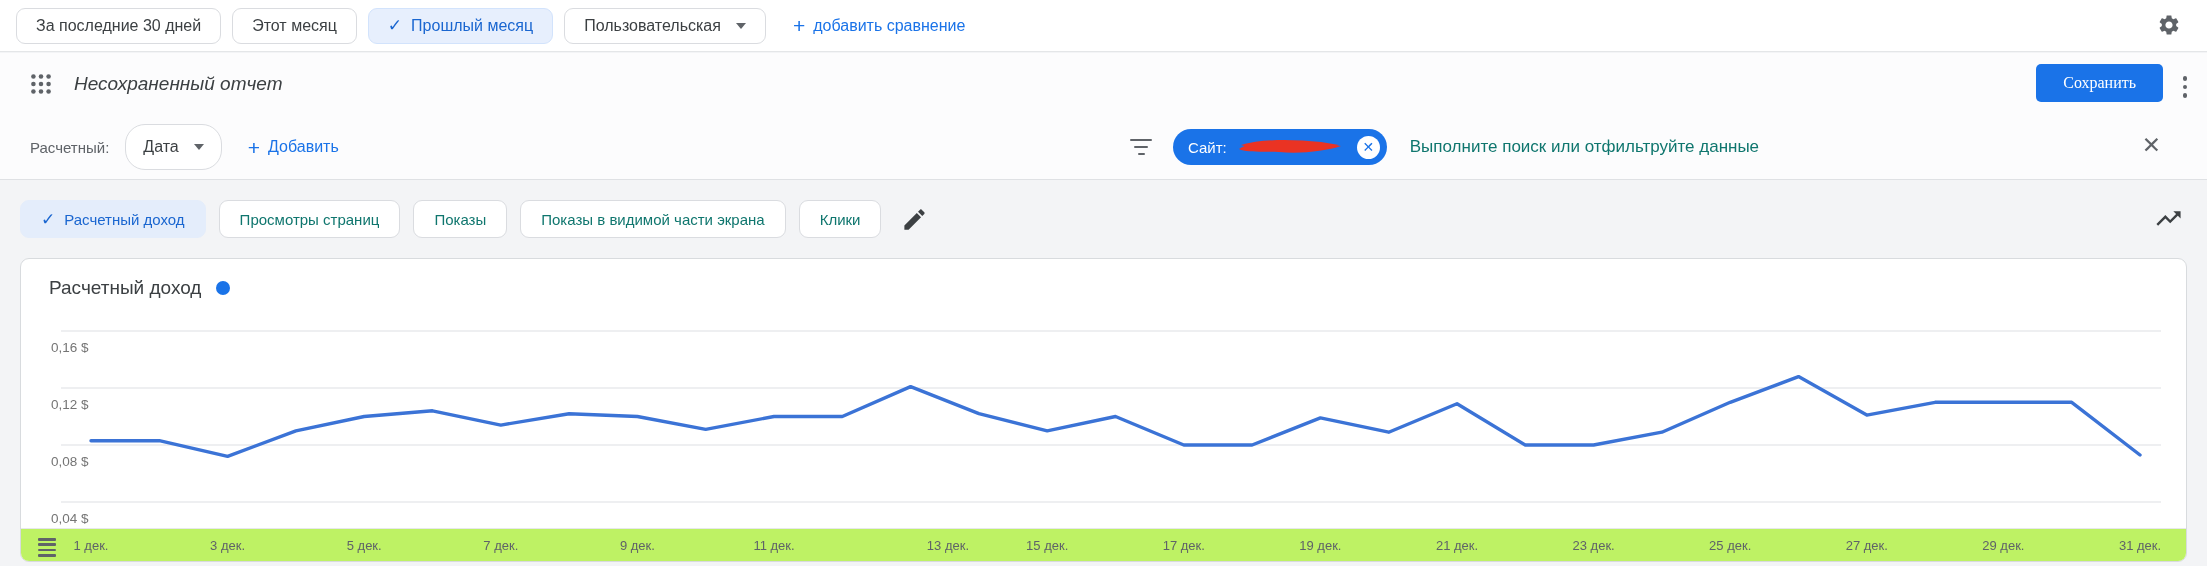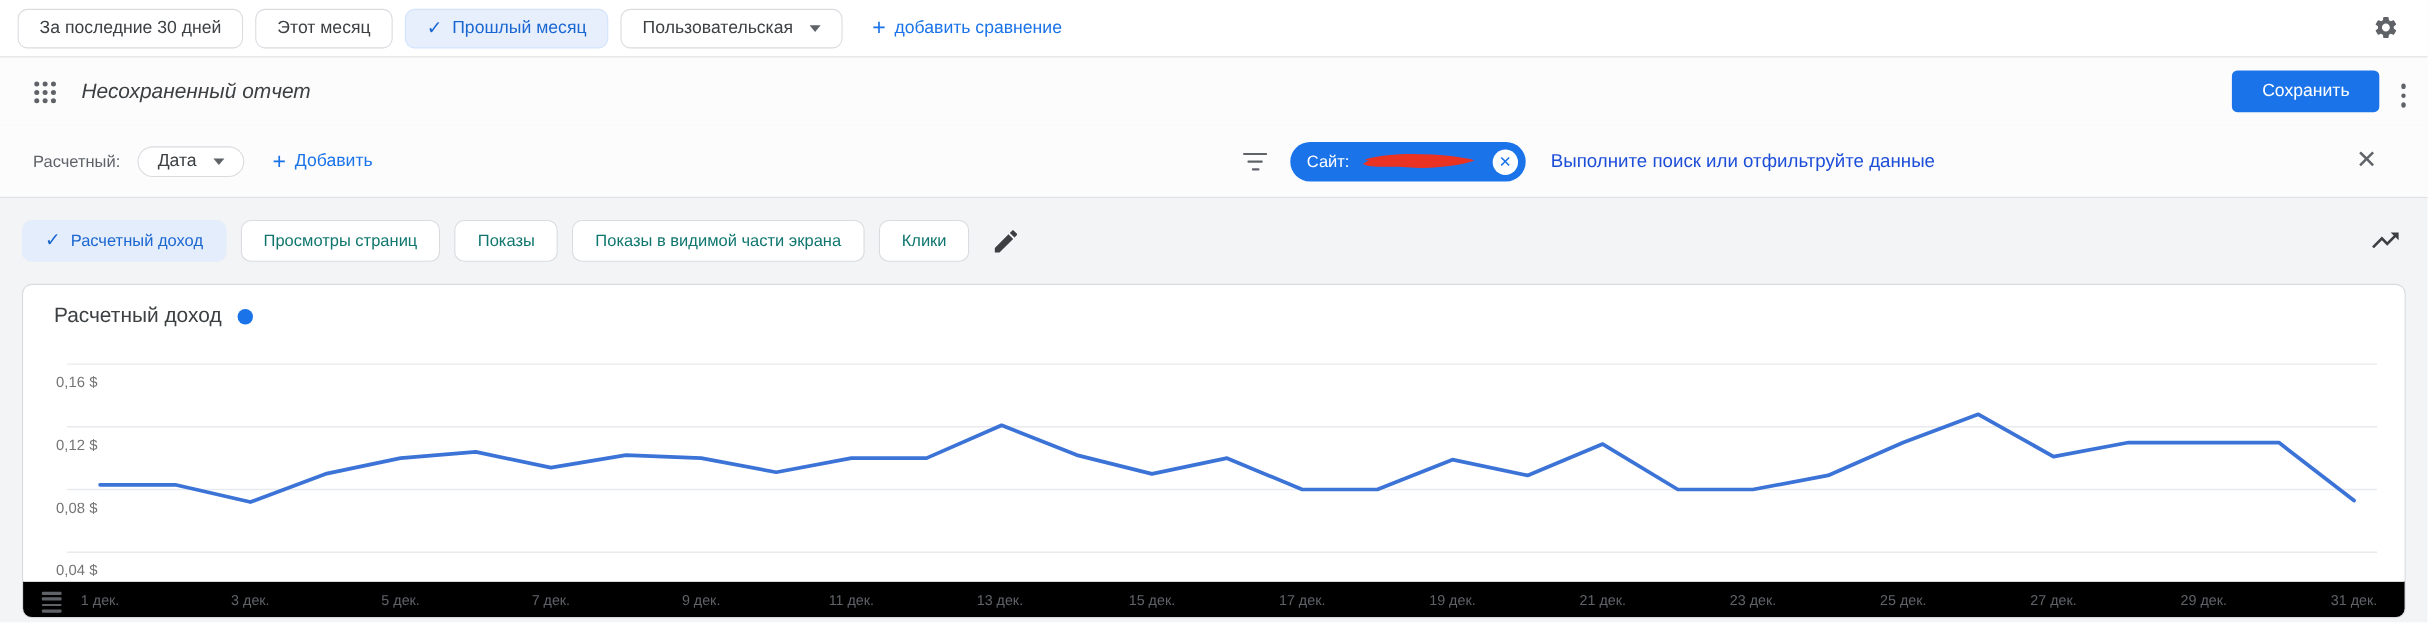--- a/index.html
+++ b/index.html
@@ -22,62 +22,62 @@
   .plus { font-size:21px; font-weight:400; line-height:1; }
   .gear { position:absolute; right:26px; top:13px; cursor:pointer; }
 
   
   .reportrow { position:absolute; top:53px; left:0; right:0; height:61px; background:#fcfcfd;
     display:flex; align-items:center; padding:0 28px; }
   .apps { margin-right:20px; cursor:pointer; display:flex; }
   .report-title { font-size:19px; font-style:italic; color:#3c4043; }
   .save-btn { position:absolute; right:44px; top:11px; height:38px; padding:0 27px;
     background:#1a73e8; color:#fff; border:none; border-radius:5px; font-size:16px;
-    font-weight:500; cursor:pointer; font-family:Liberation Sans, sans-serif; }
+    font-weight:500; cursor:pointer; font-family:Liberation Serif, serif; }
   .kebab { position:absolute; right:16px; top:19px; display:flex; flex-direction:column; gap:4px;
     padding:4px; cursor:pointer; }
   .kebab i { width:4.5px; height:4.5px; border-radius:50%; background:#5f6368; }
 
   
   .filterrow { position:absolute; top:114px; left:0; right:0; height:66px; background:#fcfcfd;
     border-bottom:1px solid #dfe1e4; }
   .breakdown { position:absolute; left:30px; top:0; height:66px; display:flex; align-items:center; gap:16px; }
   .bd-label { font-size:15px; color:#5f6368; }
-  .pill { height:28px; display:inline-flex; align-items:center; padding:0 17px; gap:9px;
+  .pill { height:46px; display:inline-flex; align-items:center; padding:0 17px; gap:9px;
     border:1px solid #dadce0; border-radius:20px; background:#fff; font-size:16px; color:#3c4043; cursor:pointer; }
   .filter-middle { position:absolute; left:1126px; top:0; height:66px; display:flex; align-items:center; gap:17px; }
   .funnel { display:flex; flex-direction:column; align-items:center; gap:4.5px; cursor:pointer; padding:4px; }
   .funnel i { height:2.6px; background:#5f6368; border-radius:2px; }
   .funnel i:nth-child(1){width:22px;} .funnel i:nth-child(2){width:14px;} .funnel i:nth-child(3){width:7px;}
   .chip { height:36px; display:inline-flex; align-items:center; background:#1a73e8; border-radius:18px;
     padding:0 7px 0 15px; gap:4px; cursor:pointer; }
   .chip-label { color:#fff; font-size:15px; font-weight:500; white-space:nowrap; }
   .chip-x { width:23px; height:23px; border-radius:50%; background:#fff; color:#1a73e8; display:flex;
     align-items:center; justify-content:center; font-size:14px; font-weight:700; margin-left:4px; cursor:pointer; }
-  .search-ph { font-size:17px; color:#1d4ed8; margin-left:6px; cursor:text; white-space:nowrap; }
+  .search-ph { font-size:17px; color:#0f766e; margin-left:6px; cursor:text; white-space:nowrap; }
   .close-x { position:absolute; right:46px; top:20px; font-size:23px; color:#5f6368; cursor:pointer; line-height:1; }
 
   
   .tabsrow { position:absolute; top:196px; left:20px; right:20px; height:46px;
     display:flex; align-items:center; gap:13px; }
   .tab { height:38px; display:inline-flex; align-items:center; gap:9px; padding:0 20px;
     border:1px solid #dadce0; border-radius:9px; background:#fff; color:#0f766e; font-size:15px;
     cursor:pointer; white-space:nowrap; }
   .tab.sel { background:#e4edfb; border-color:#e4edfb; color:#1a66d0; font-weight:500; }
   .pencil { margin-left:7px; cursor:pointer; display:flex; }
   .chart-toggle { position:absolute; right:4px; top:8px; cursor:pointer; display:flex; }
 
   
   .card { position:absolute; left:20px; top:258px; width:2167px; height:304px; background:#fff;
     border:1px solid #d8dbde; border-radius:9px; }
   .card-title { position:absolute; left:28px; top:18px; display:flex; align-items:center; gap:15px; z-index:2; }
   .card-title-text { font-size:19px; color:#3c4043; }
   .legend-dot { width:14px; height:14px; border-radius:50%; }
   .plot-svg { position:absolute; left:0; top:0; }
-  .axis-strip { position:absolute; left:0; bottom:0; width:100%; height:33px; background:#000000;
+  .axis-strip { position:absolute; left:0; bottom:0; width:100%; height:33px; background:#bef264;
     border-top:1px solid #e6e8ea; border-radius:0 0 8px 8px; }
   .table-icon { position:absolute; left:15px; top:7px; display:flex; flex-direction:column; gap:2.8px;
     cursor:pointer; padding:2px; }
   .table-icon i { width:18px; height:2.6px; background:#5f6368; border-radius:1px; }
   .xlab { position:absolute; top:9px; width:80px; margin-left:-40px; text-align:center;
     font-size:13px; color:#5f6368; white-space:nowrap; }
   .icon24 { width:24px; height:24px; }
 </style>
 </head>
 <body>
@@ -220,21 +220,21 @@
           <i></i>
           <i></i>
         </span>
       <div id="xlabels">
           <span class="xlab" style="left: 70px;">1 дек.</span>
           <span class="xlab" style="left: 206.6px;">3 дек.</span>
           <span class="xlab" style="left: 343.2px;">5 дек.</span>
           <span class="xlab" style="left: 479.8px;">7 дек.</span>
           <span class="xlab" style="left: 616.4px;">9 дек.</span>
           <span class="xlab" style="left: 753px;">11 дек.</span>
-          <span class="xlab" style="left: 888px;">13 дек.</span>
+          <span class="xlab" style="left: 908px; text-align: right;">13 дек.</span>
           <span class="xlab" style="left: 1026.2px;">15 дек.</span>
           <span class="xlab" style="left: 1162.8px;">17 дек.</span>
           <span class="xlab" style="left: 1299.4px;">19 дек.</span>
           <span class="xlab" style="left: 1436px;">21 дек.</span>
           <span class="xlab" style="left: 1572.6px;">23 дек.</span>
           <span class="xlab" style="left: 1709.2px;">25 дек.</span>
           <span class="xlab" style="left: 1845.8px;">27 дек.</span>
           <span class="xlab" style="left: 1982.4px;">29 дек.</span>
           <span class="xlab" style="left: 2119px;">31 дек.</span>
         </div>

